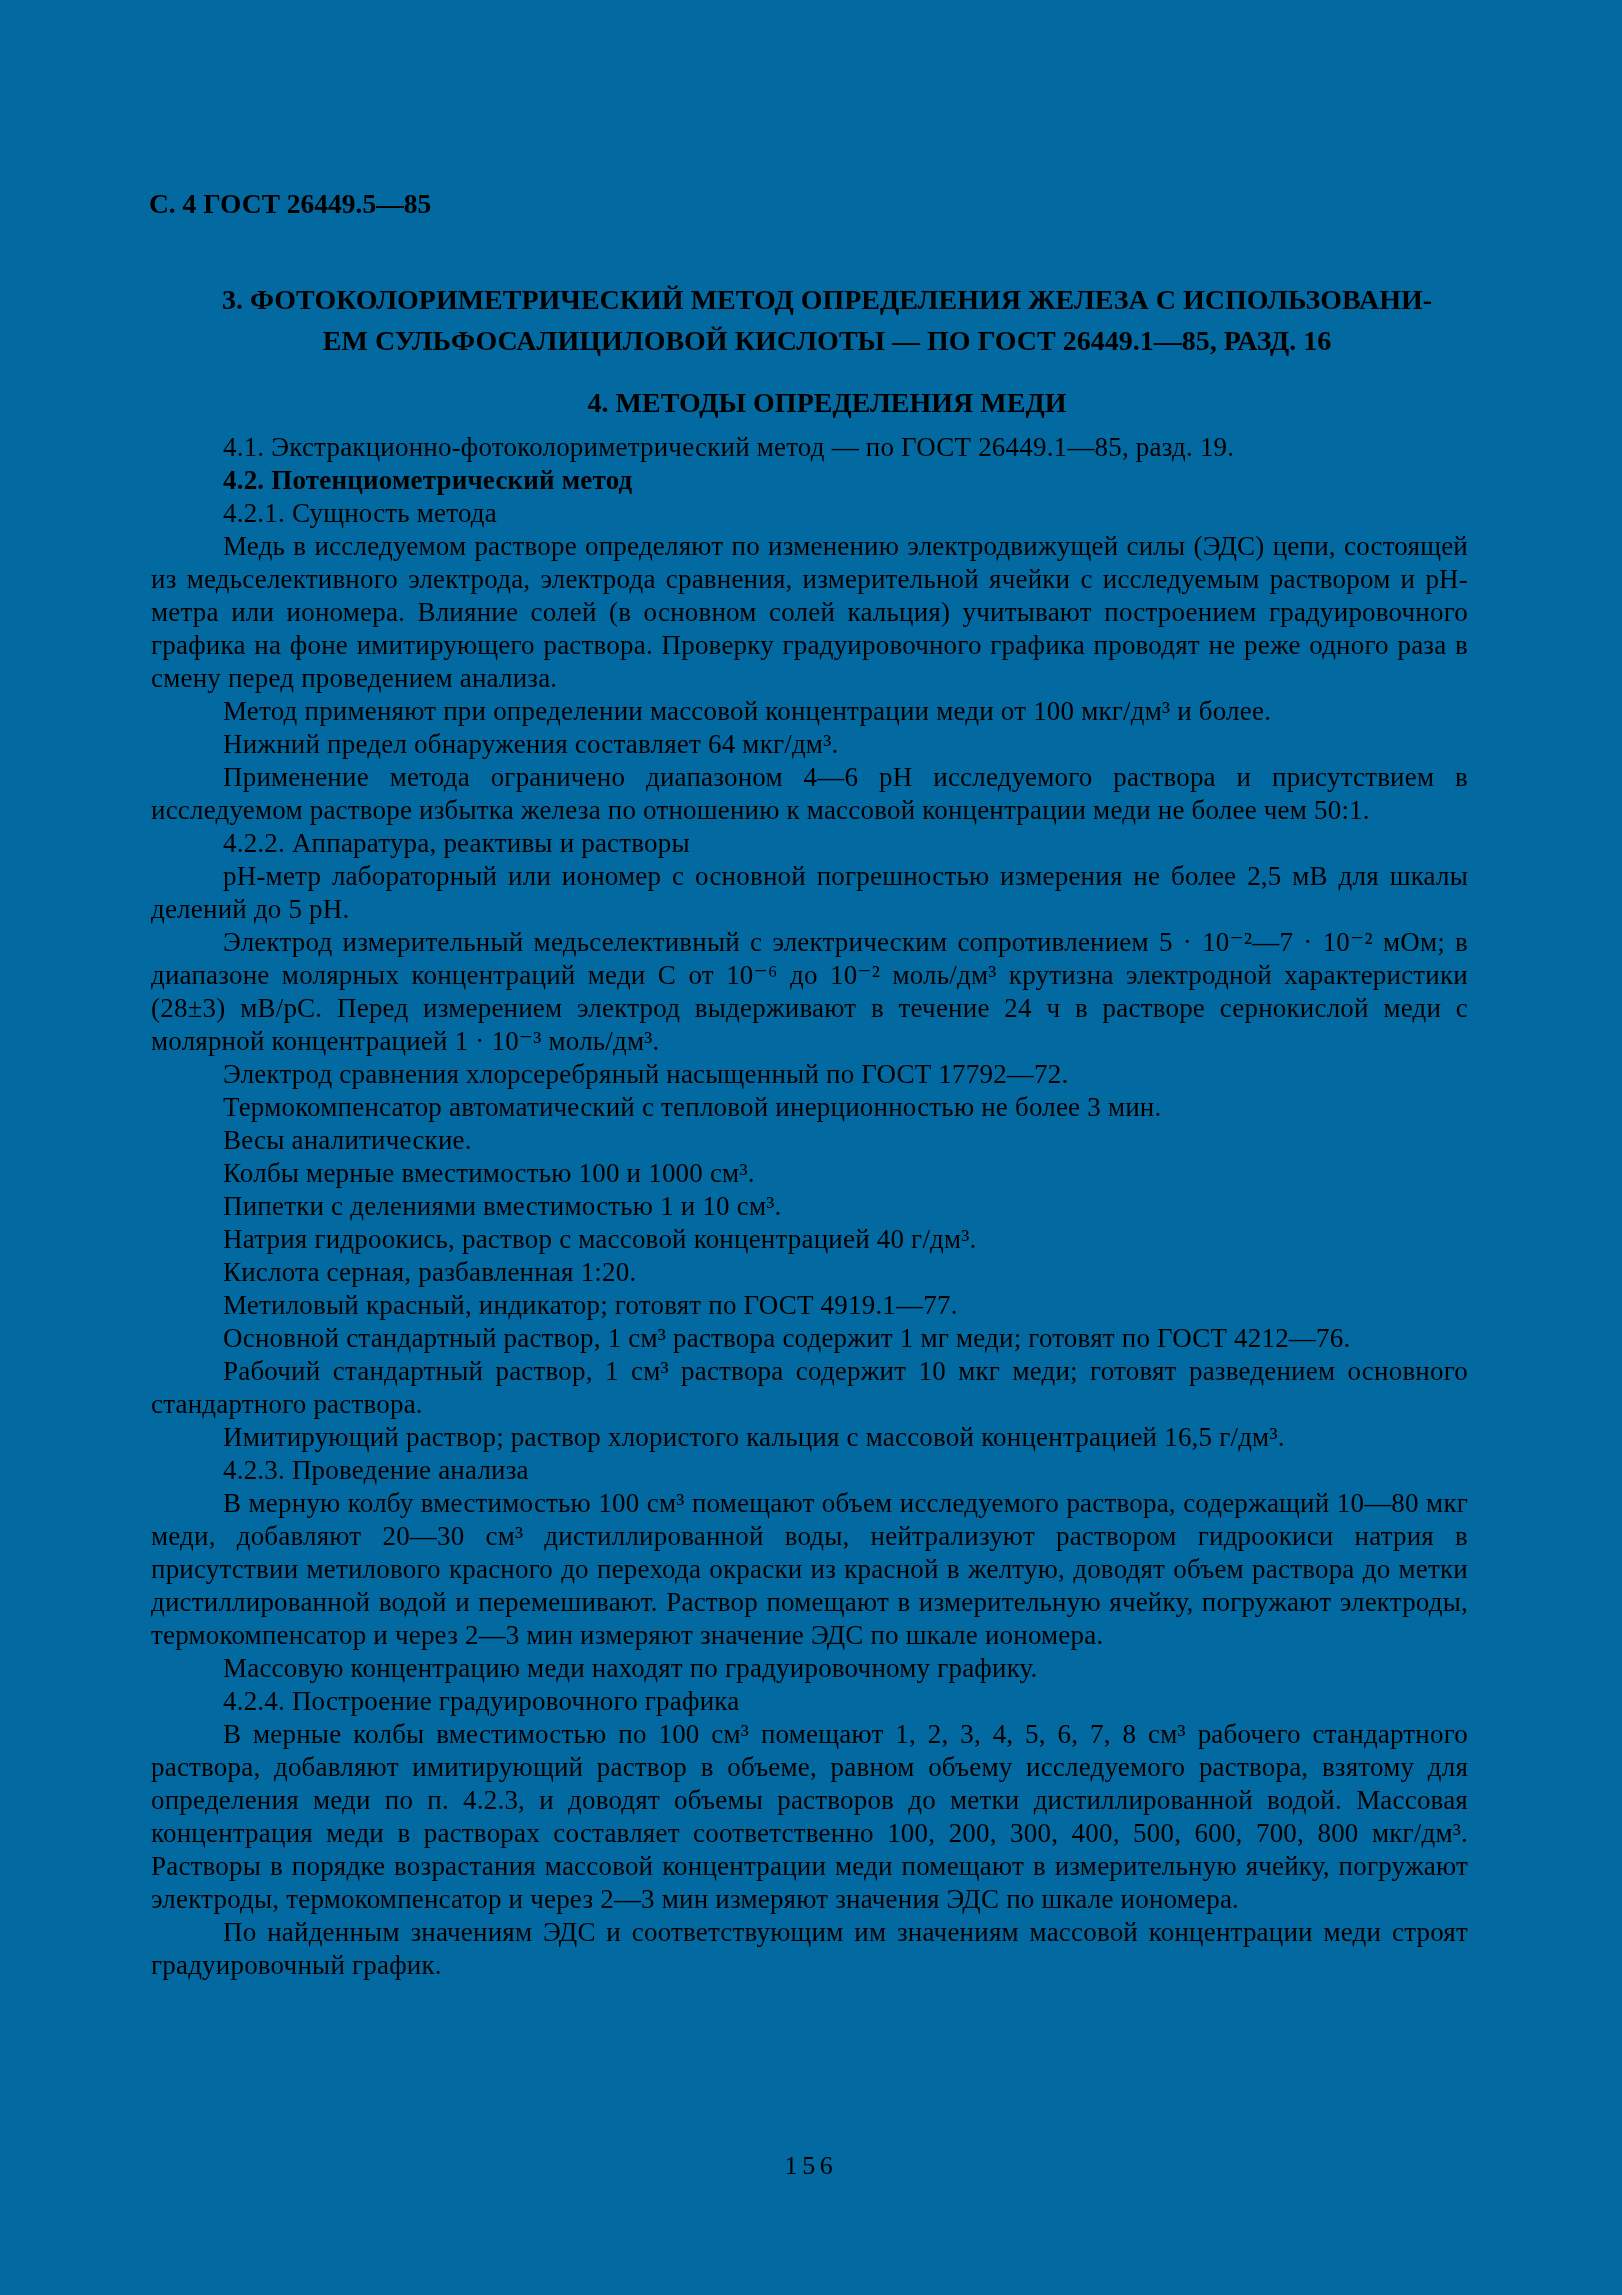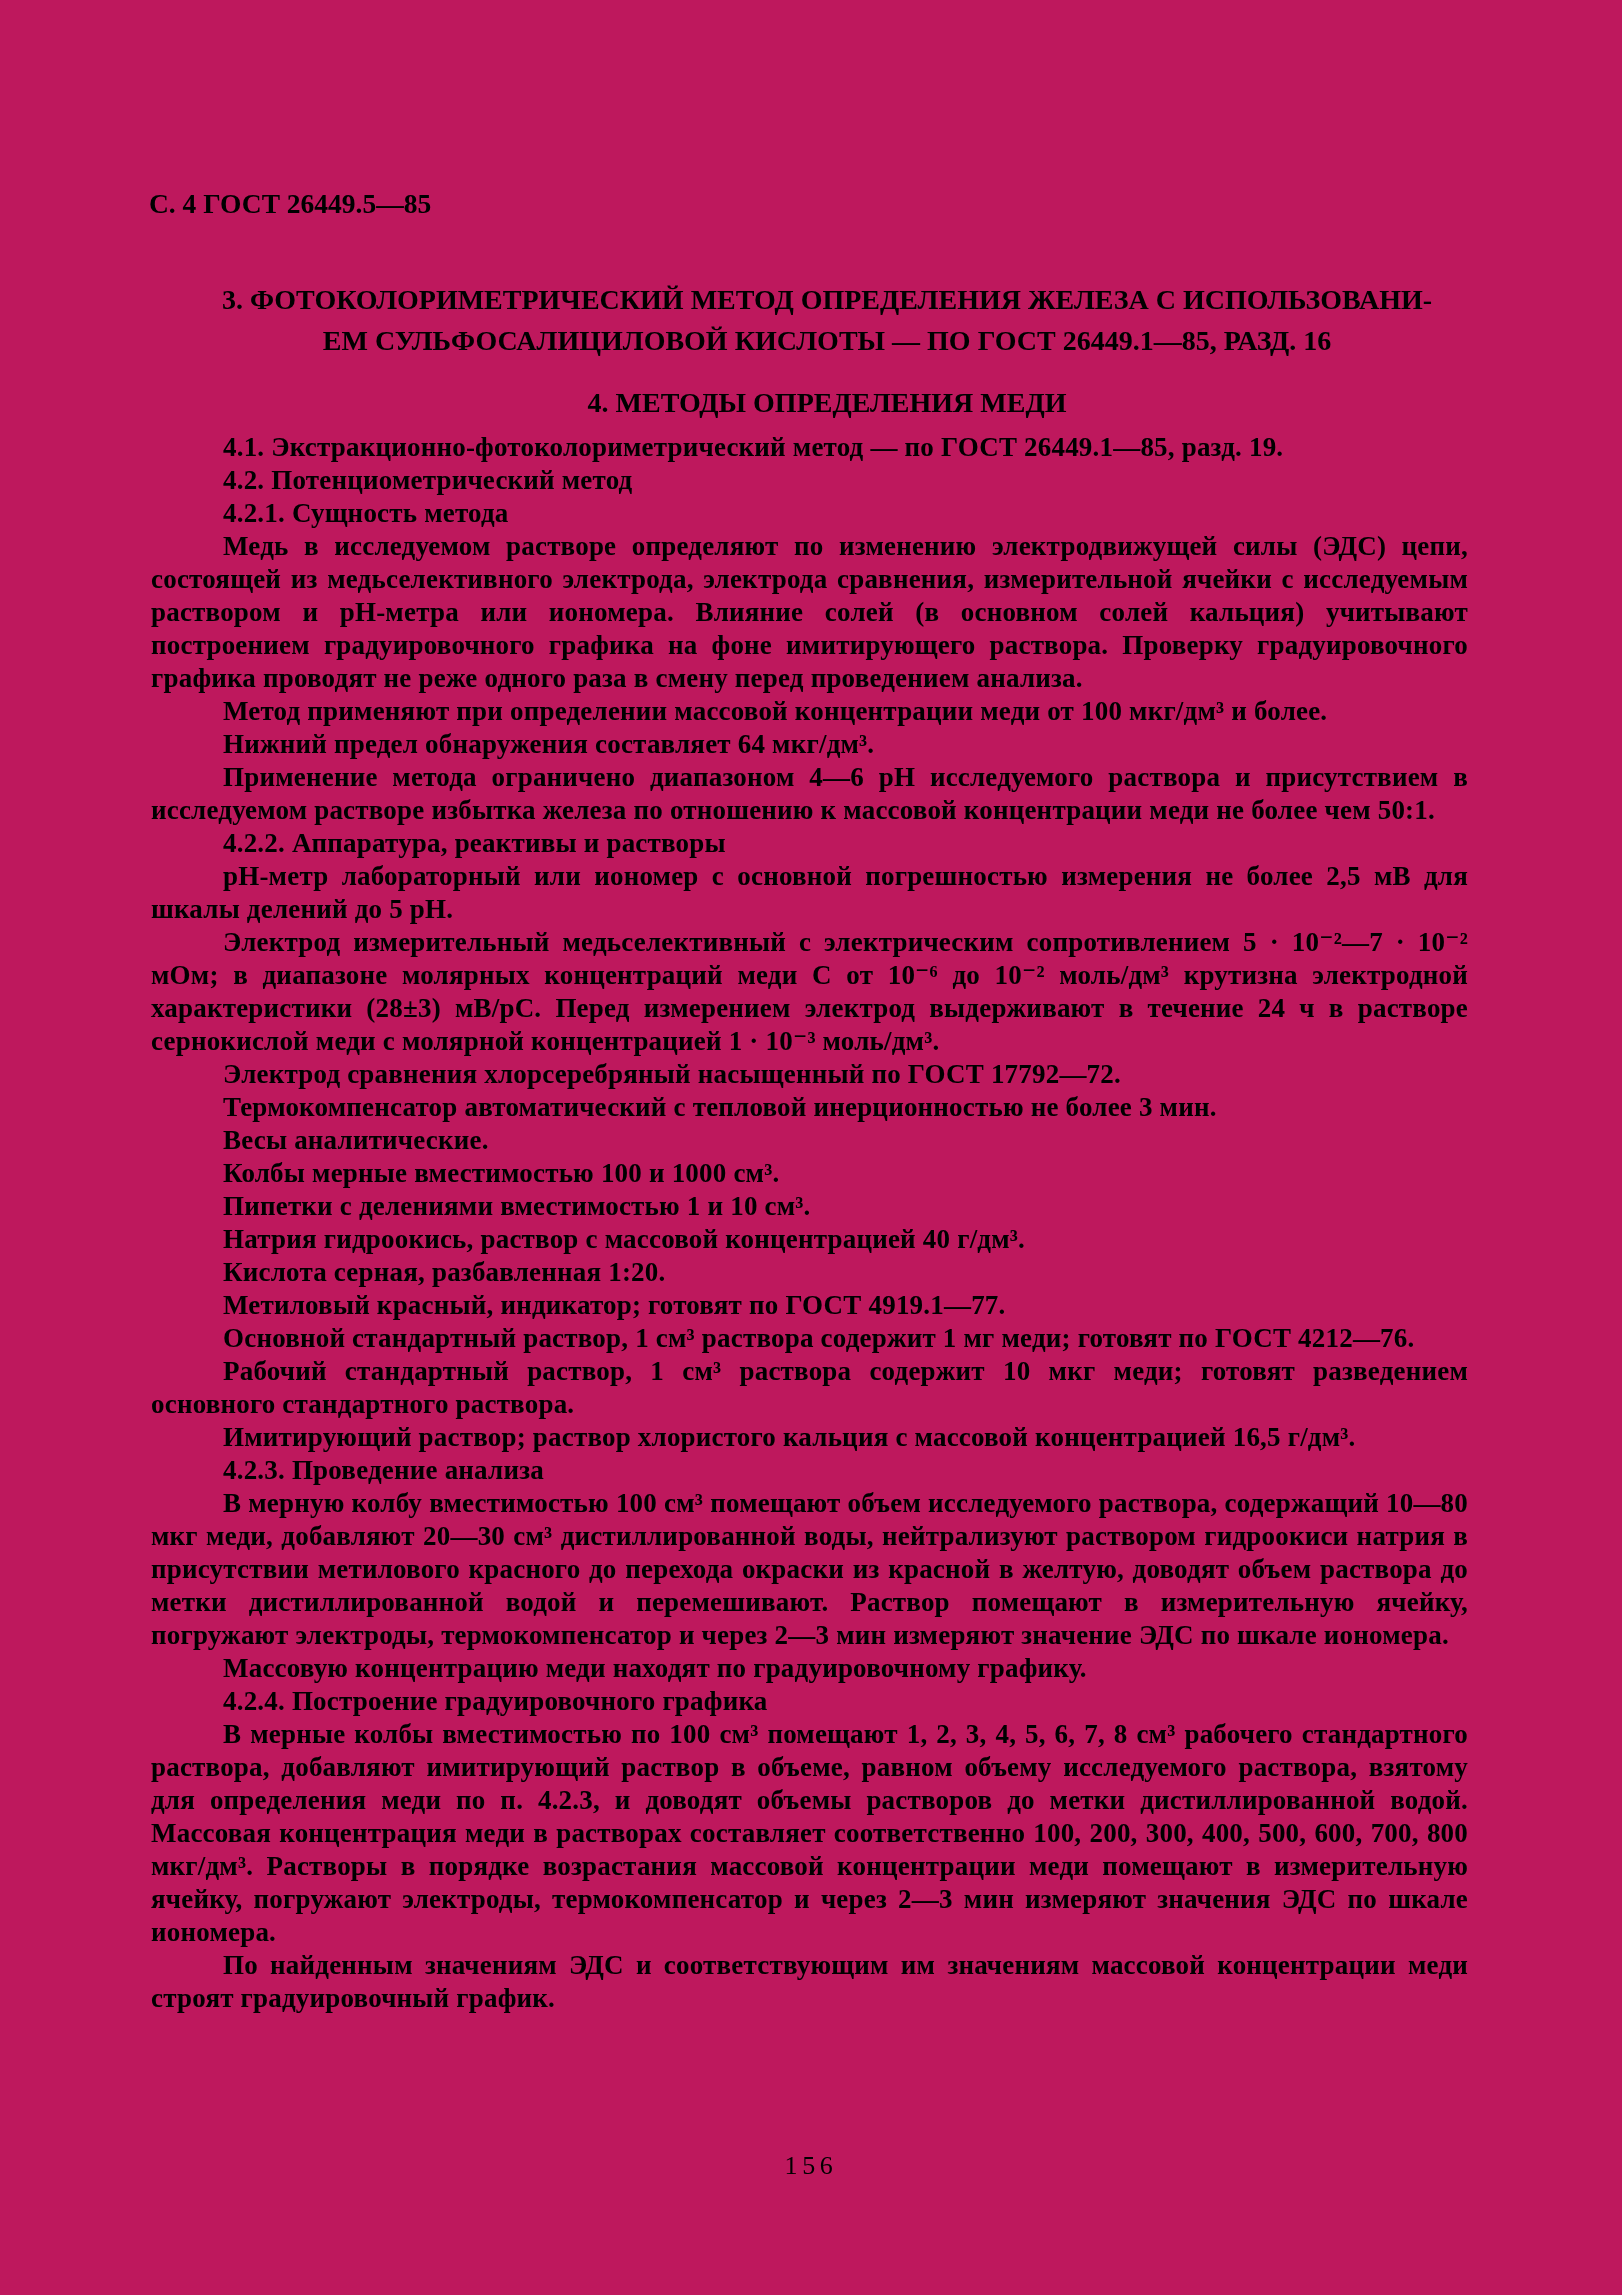--- a/index.html
+++ b/index.html
@@ -4,21 +4,21 @@
 <style>
   html, body {
     margin: 0;
     padding: 0;
     background: #ffffff;
   }
   .page {
     position: relative;
     width: 1622px;
     height: 2295px;
-    background: #be185d;
+    background: #0369a1;
     color: #000000;
     font-family: "Liberation Serif", "DejaVu Serif", serif;
     overflow: hidden;
   }
   .running-header {
     position: absolute;
     left: 149px;
     top: 188px;
     font-size: 27.5px;
     font-weight: bold;
@@ -54,21 +54,20 @@
     top: 431px;
     width: 1317px;
     font-size: 27px;
     line-height: 33px;
     letter-spacing: 0.2px;
     text-align: justify;
   }
   .body-text p {
     margin: 0;
     text-indent: 72px;
-    font-weight: bold;
   }
   .body-text p.bold { font-weight: bold; }
   .page-footer {
     position: absolute;
     left: 0;
     top: 2108px;
     width: 100%;
     text-align: center;
     font-size: 26px;
     letter-spacing: 4.6px;

